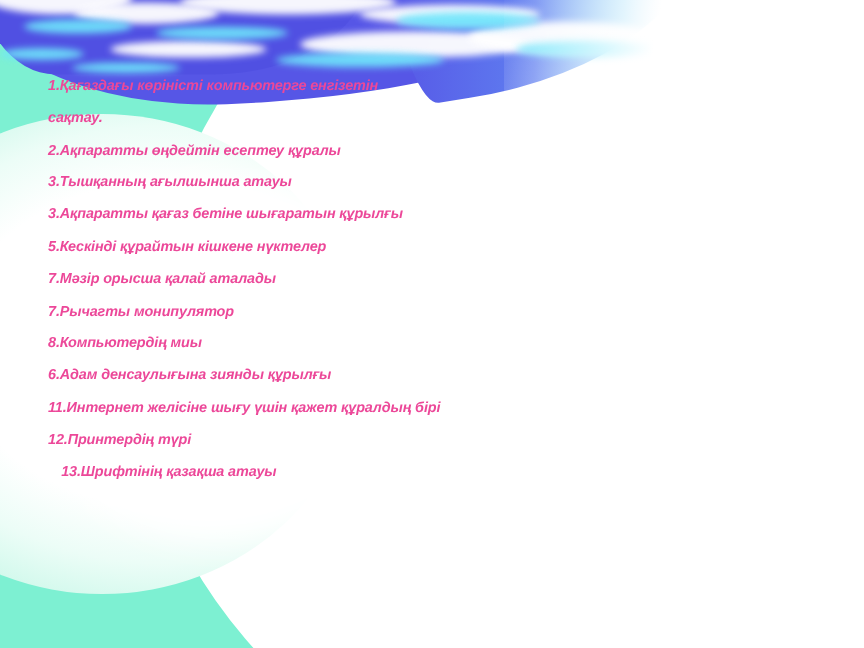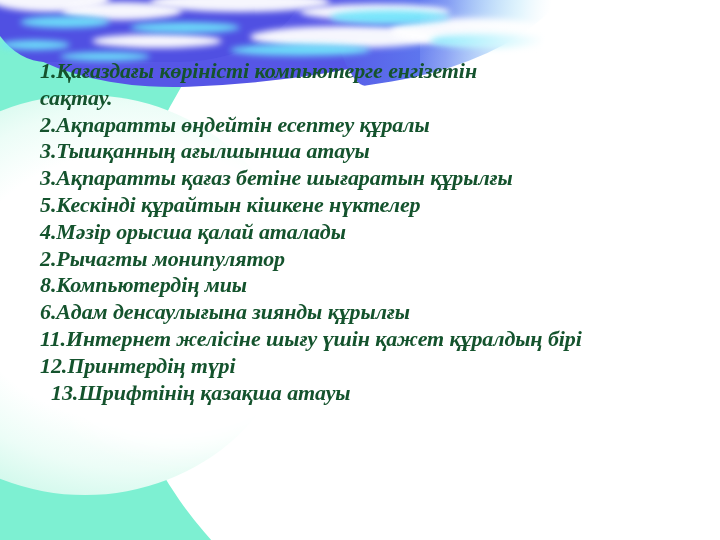--- a/index.html
+++ b/index.html
@@ -160,25 +160,25 @@
   .question-list {
     position: absolute;
     left: 40px;
     top: 58px;
     width: 680px;
     margin: 0;
     padding: 0;
     list-style: none;
   }
   .question-item {
-    font-family: Liberation Serif, serif;
-    font-size: 22px;
+    font-family: Liberation Sans, sans-serif;
+    font-size: 12px;
     font-weight: bold;
     font-style: italic;
-    color: #14532d;
+    color: #ec4899;
     line-height: 26.8px;
     white-space: nowrap;
     letter-spacing: -0.1px;
   }
   .question-item.indented {
     padding-left: 11px;
   }
 </style>
 </head>
 <body>
@@ -216,22 +216,22 @@
   </div>
 
   <div id="content">
     <ul class="question-list" id="question-list">
         <li class="question-item">1.Қағаздағы көріністі компьютерге енгізетін</li>
         <li class="question-item">сақтау.</li>
         <li class="question-item">2.Ақпаратты өңдейтін есептеу құралы</li>
         <li class="question-item">3.Тышқанның ағылшынша атауы</li>
         <li class="question-item">3.Ақпаратты қағаз бетіне шығаратын құрылғы</li>
         <li class="question-item">5.Кескінді құрайтын кішкене нүктелер</li>
-        <li class="question-item">4.Мәзір орысша қалай аталады</li>
-        <li class="question-item">2.Рычагты монипулятор</li>
+        <li class="question-item">7.Мәзір орысша қалай аталады</li>
+        <li class="question-item">7.Рычагты монипулятор</li>
         <li class="question-item">8.Компьютердің миы</li>
         <li class="question-item">6.Адам денсаулығына зиянды құрылғы</li>
         <li class="question-item">11.Интернет желісіне шығу үшін қажет құралдың бірі</li>
         <li class="question-item">12.Принтердің түрі</li>
         <li class="question-item indented">13.Шрифтінің қазақша атауы</li>
       </ul>
   </div>
 
 </div>
 

